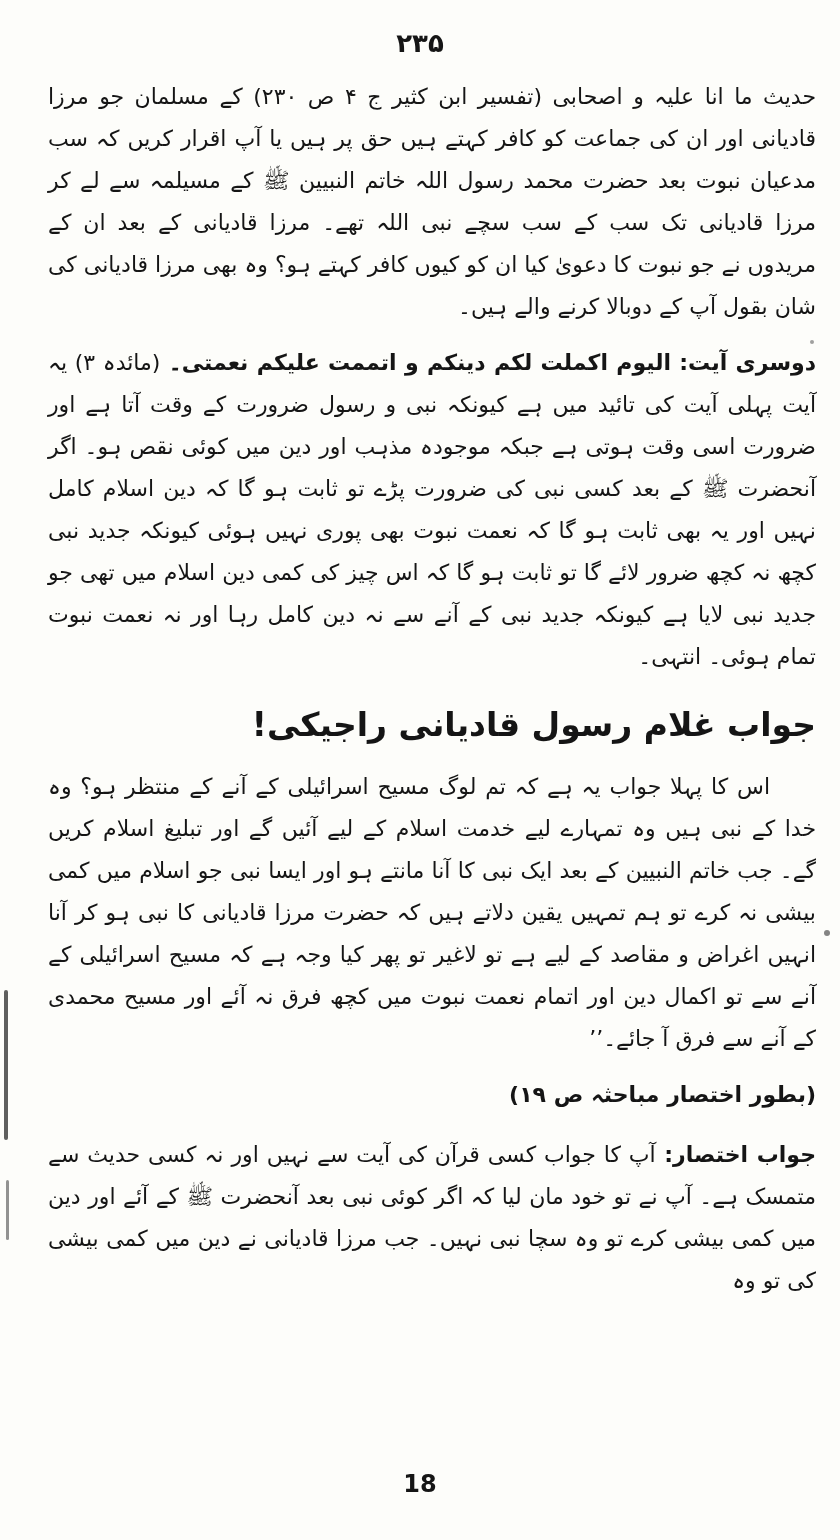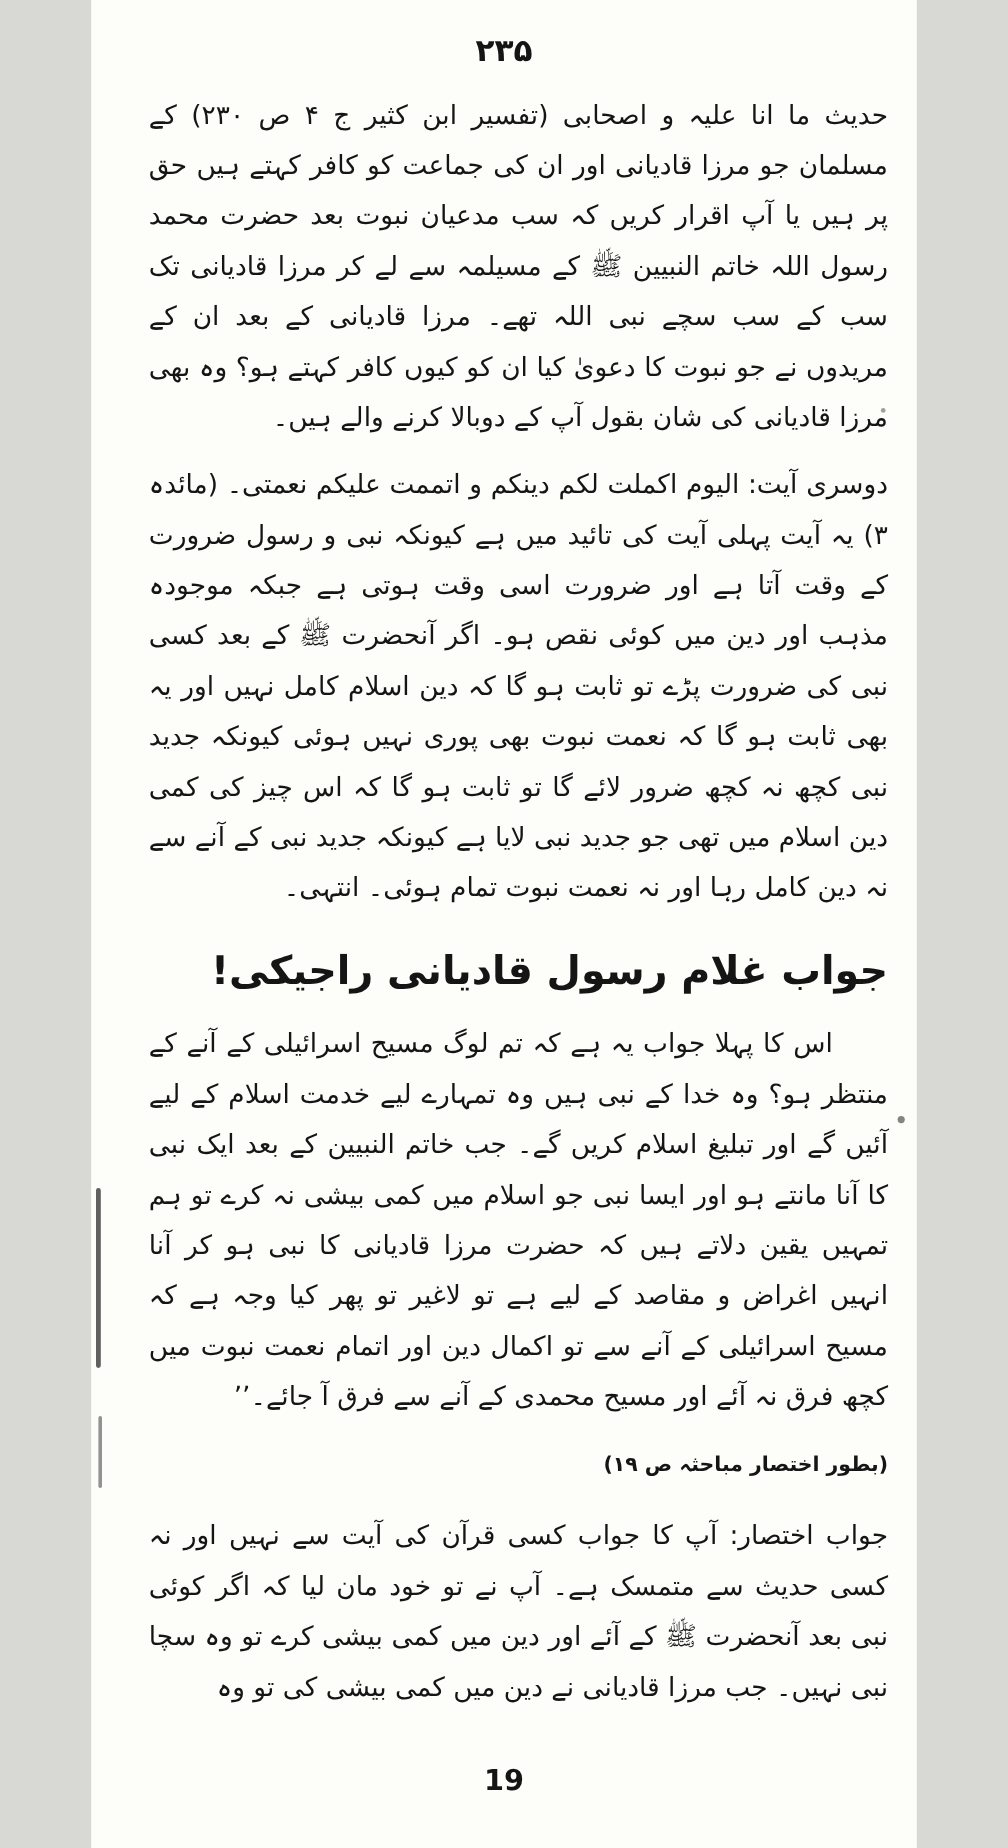--- a/index.html
+++ b/index.html
@@ -2,21 +2,21 @@
 <html lang="ur" dir="rtl"><head>
 <meta charset="utf-8">
 <style>
   html, body {
     margin: 0;
     padding: 0;
     background: #d8d8d4;
   }
   .page {
     position: relative;
-    width: 688px;
+    width: 840px;
     height: 1540px;
     margin: 0 auto;
     background: #fdfdfa;
     overflow: hidden;
     box-sizing: border-box;
     font-family: "DejaVu Sans", sans-serif;
     color: #151515;
     direction: rtl;
   }
   
@@ -65,31 +65,31 @@
     font-size: 22px;
     line-height: 42px;
   }
   .para {
     margin: 0 0 14px 0;
   }
   .indent {
     text-indent: 46px;
   }
   .bold {
-    font-weight: normal;
+    font-weight: bold;
   }
   .heading {
     font-size: 33px;
     font-weight: bold;
     margin: 22px 0 16px 0;
     text-align: right;
     line-height: 1.5;
   }
   .footnote {
-    font-size: 17px;
+    font-size: 22px;
     font-weight: bold;
     margin: 4px 0 18px 0;
     text-align: right;
   }
   .pn-bottom {
     position: absolute;
     bottom: 42px;
     left: 0; right: 0;
     text-align: center;
     font-size: 24px;
@@ -118,15 +118,15 @@
     <h2 class="heading">جواب غلام رسول قادیانی راجیکی!</h2>
 
     <p class="para indent">اس کا پہلا جواب یہ ہے کہ تم لوگ مسیح اسرائیلی کے آنے کے منتظر ہو؟ وہ خدا کے نبی ہیں وہ تمہارے لیے خدمت اسلام کے لیے آئیں گے اور تبلیغ اسلام کریں گے۔ جب خاتم النبیین کے بعد ایک نبی کا آنا مانتے ہو اور ایسا نبی جو اسلام میں کمی بیشی نہ کرے تو ہم تمہیں یقین دلاتے ہیں کہ حضرت مرزا قادیانی کا نبی ہو کر آنا انہیں اغراض و مقاصد کے لیے ہے تو لاغیر تو پھر کیا وجہ ہے کہ مسیح اسرائیلی کے آنے سے تو اکمال دین اور اتمام نعمت نبوت میں کچھ فرق نہ آئے اور مسیح محمدی کے آنے سے فرق آ جائے۔’’</p>
 
     <p class="footnote">(بطور اختصار مباحثہ ص ۱۹)</p>
 
     <p class="para"><span class="bold">جواب اختصار: </span><span>آپ کا جواب کسی قرآن کی آیت سے نہیں اور نہ کسی حدیث سے متمسک ہے۔ آپ نے تو خود مان لیا کہ اگر کوئی نبی بعد آنحضرت ﷺ کے آئے اور دین میں کمی بیشی کرے تو وہ سچا نبی نہیں۔ جب مرزا قادیانی نے دین میں کمی بیشی کی تو وہ</span></p>
 
   </div>
 
-  <div class="pn-bottom">19</div>
+  <div class="pn-bottom">18</div>
 
 </div>
 
 </body></html>

